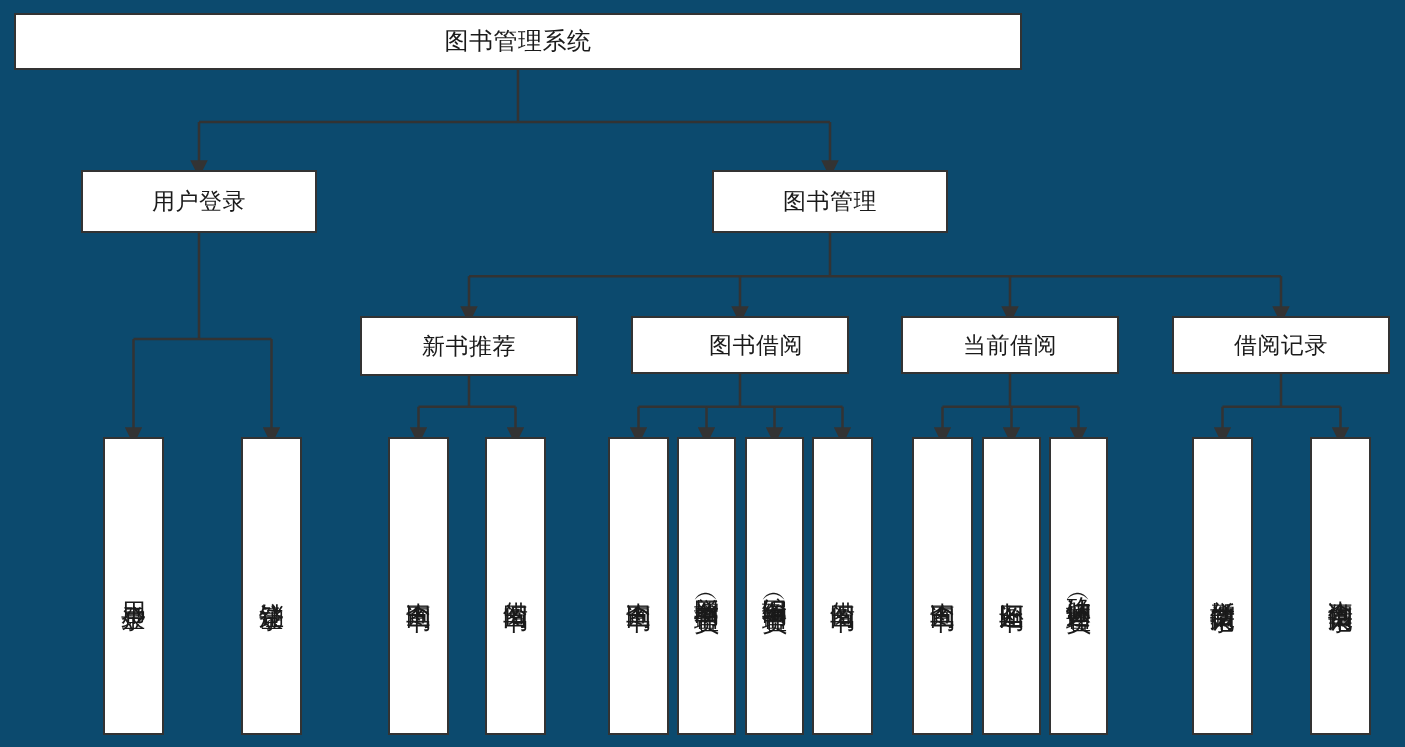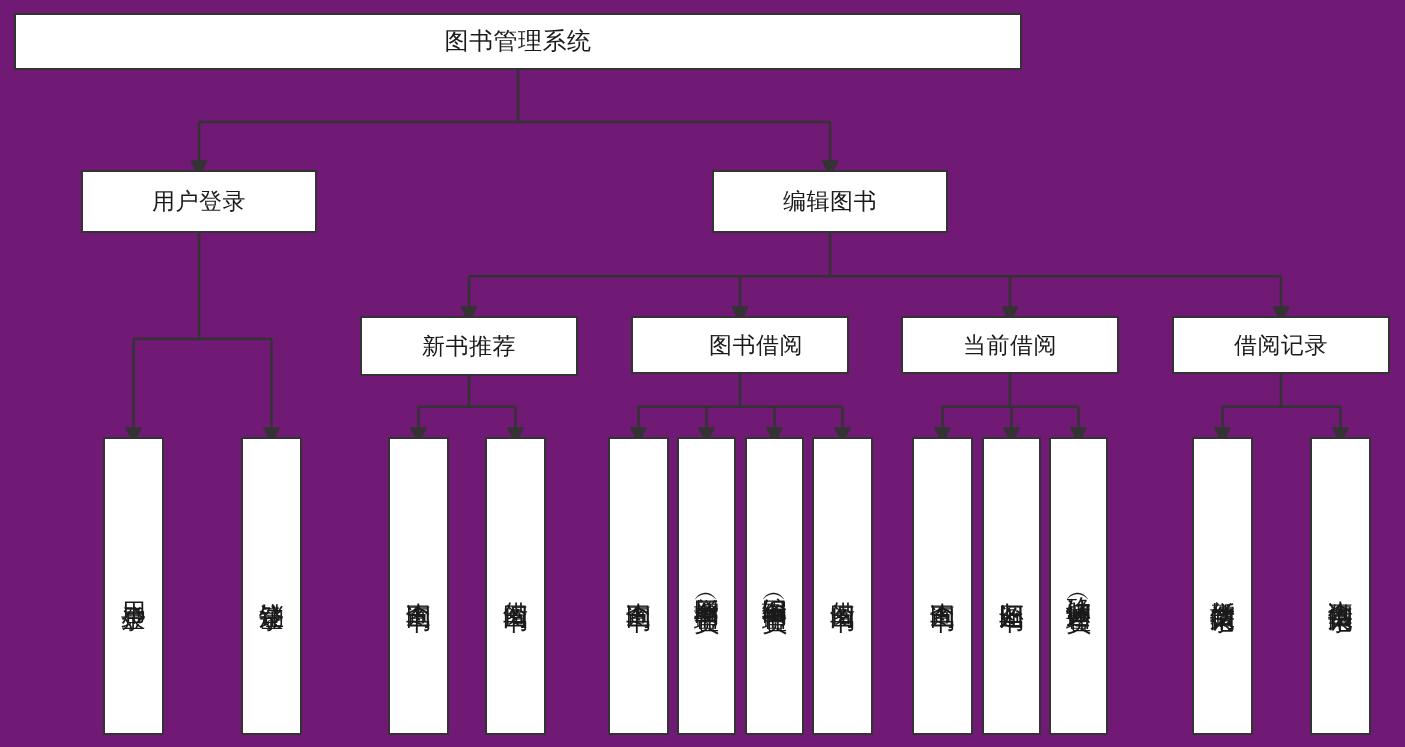--- a/index.html
+++ b/index.html
@@ -7,21 +7,21 @@
     padding: 0;
     background: #ffffff;
   }
   body {
     font-family: "DejaVu Sans", "Liberation Sans", sans-serif;
   }
   #canvas {
     position: relative;
     width: 1405px;
     height: 747px;
-    background: #701a75;
+    background: #0c4a6e;
     overflow: hidden;
   }
   svg.edges {
     position: absolute;
     left: 0;
     top: 0;
     width: 1405px;
     height: 747px;
     pointer-events: none;
   }
@@ -120,21 +120,21 @@
   </svg>
 
   <div id="node-layer">
       <div class="node horiz root" style="left: 14px; top: 13px; width: 1008px; height: 57px;">
         <span class="label">图书管理系统</span>
       </div>
       <div class="node horiz" style="left: 81px; top: 170px; width: 236px; height: 63px;">
         <span class="label">用户登录</span>
       </div>
       <div class="node horiz" style="left: 712px; top: 170px; width: 236px; height: 63px;">
-        <span class="label">编辑图书</span>
+        <span class="label">图书管理</span>
       </div>
       <div class="node horiz" style="left: 360px; top: 316px; width: 218px; height: 60px;">
         <span class="label">新书推荐</span>
       </div>
       <div class="node horiz" style="left: 631px; top: 316px; width: 218px; height: 58px; padding-left: 32px;">
         <span class="label">图书借阅</span>
       </div>
       <div class="node horiz" style="left: 901px; top: 316px; width: 218px; height: 58px;">
         <span class="label">当前借阅</span>
       </div>

